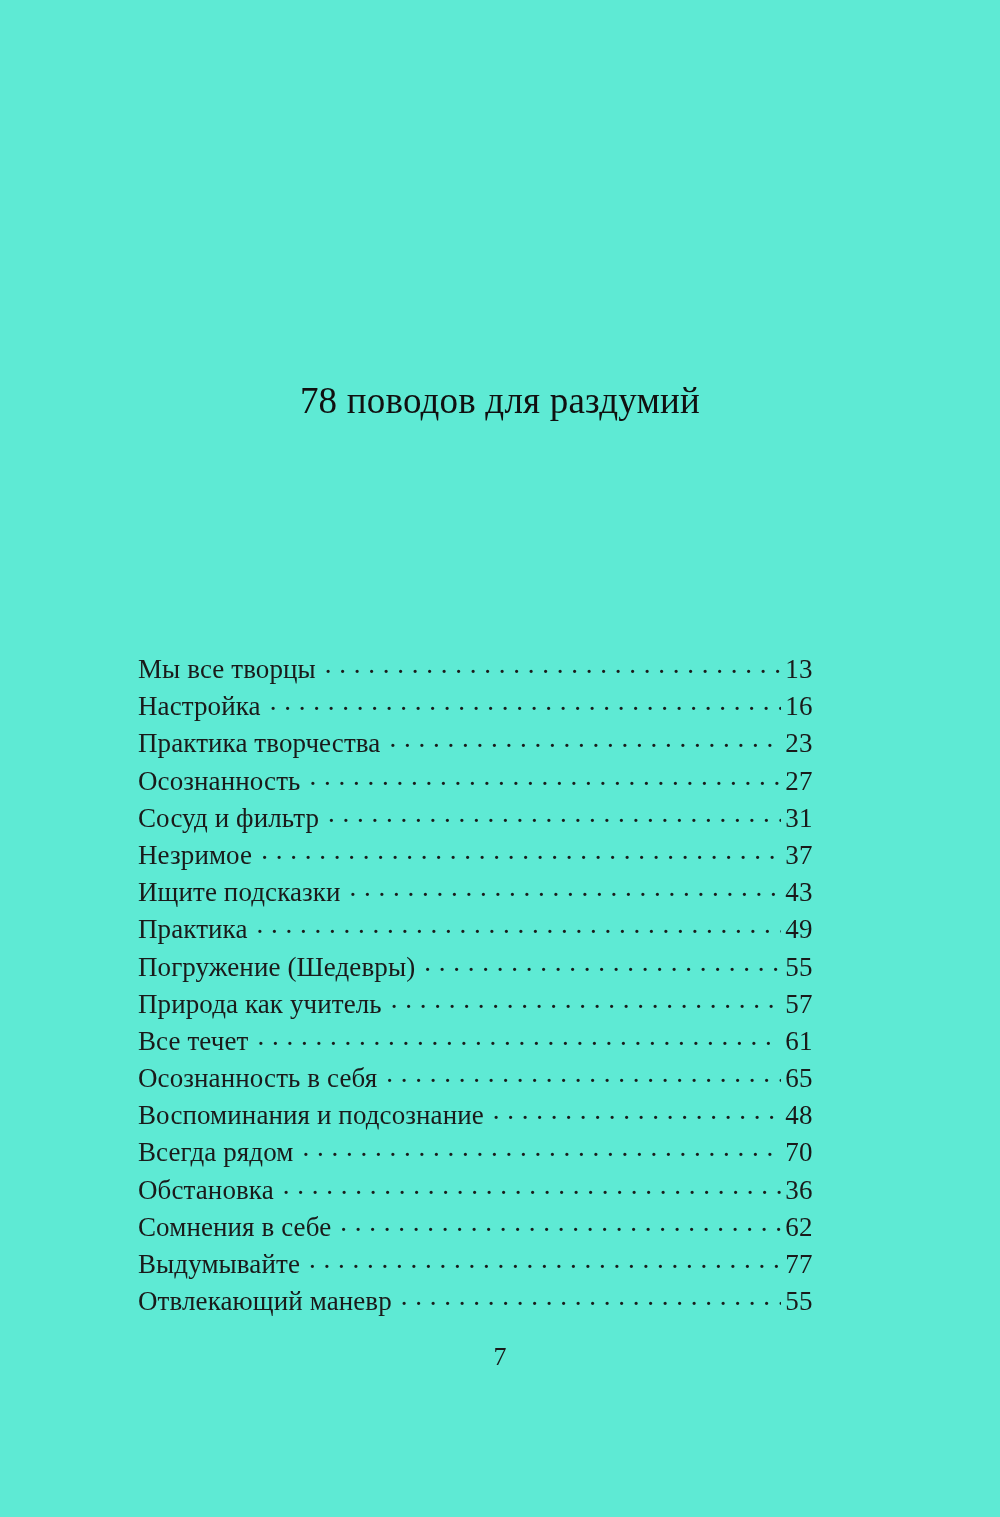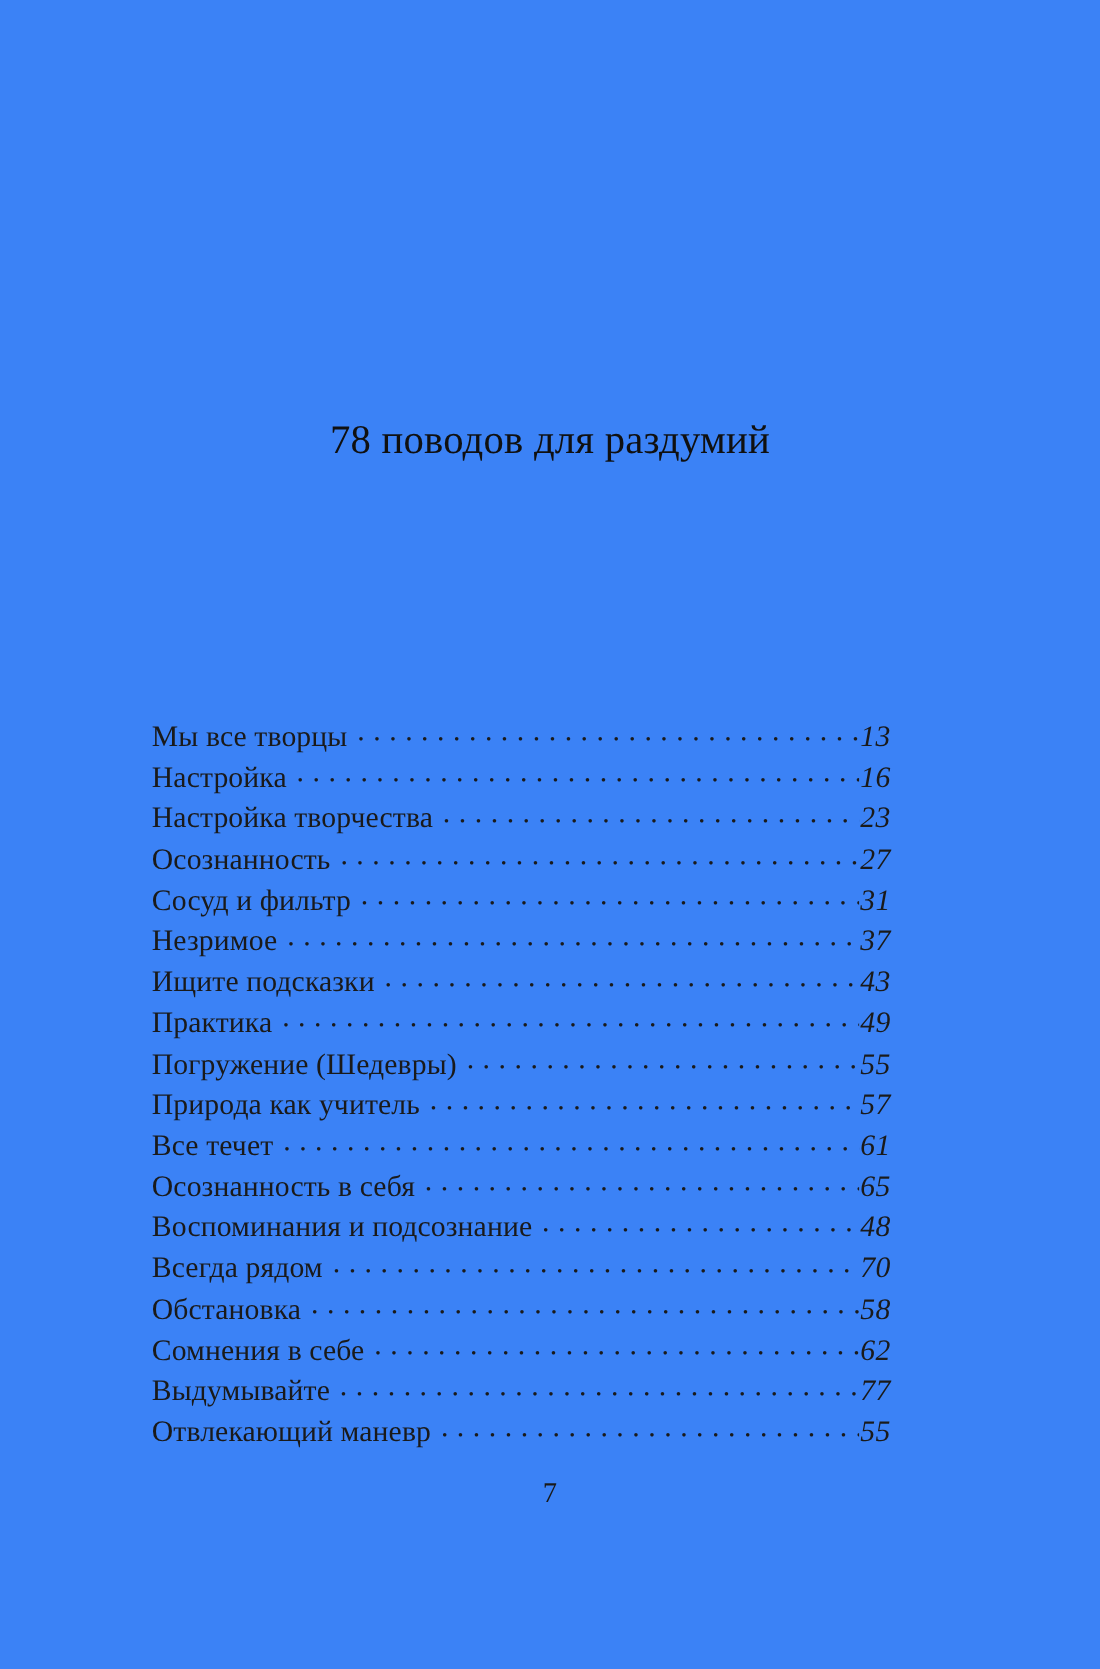--- a/index.html
+++ b/index.html
@@ -13,21 +13,21 @@
     position: relative;
     overflow: hidden;
     font-family: "Liberation Serif", "DejaVu Serif", serif;
     color: #141414;
     -webkit-font-smoothing: antialiased;
   }
 
   .page {
     position: absolute;
     inset: 0;
-    background: #3b82f6;
+    background: #5eead4;
   }
 
   
   .toc-title {
     position: absolute;
     top: 378px;
     left: 0;
     width: 1000px;
     text-align: center;
     font-size: 37px;
@@ -83,24 +83,23 @@
     display: block;
     font-size: 27px;
     line-height: 1em;
     letter-spacing: 0.5px;
     color: #1a1a1a;
     white-space: nowrap;
   }
 
   .toc-page {
     flex: 0 0 auto;
-    text-align: left;
+    text-align: center;
     min-width: 34px;
     letter-spacing: 0.3px;
-    font-style: italic;
   }
 
   
   .folio {
     position: absolute;
     top: 1340px;
     left: 0;
     width: 1000px;
     text-align: center;
     font-size: 26px;
@@ -120,21 +119,21 @@
         <span class="toc-label">Мы все творцы</span>
         <span class="toc-leader"></span>
         <span class="toc-page">13</span>
       </li>
       <li class="toc-row">
         <span class="toc-label">Настройка</span>
         <span class="toc-leader"></span>
         <span class="toc-page">16</span>
       </li>
       <li class="toc-row">
-        <span class="toc-label">Настройка творчества</span>
+        <span class="toc-label">Практика творчества</span>
         <span class="toc-leader"></span>
         <span class="toc-page">23</span>
       </li>
       <li class="toc-row">
         <span class="toc-label">Осознанность</span>
         <span class="toc-leader"></span>
         <span class="toc-page">27</span>
       </li>
       <li class="toc-row">
         <span class="toc-label">Сосуд и фильтр</span>
@@ -182,21 +181,21 @@
         <span class="toc-page">48</span>
       </li>
       <li class="toc-row">
         <span class="toc-label">Всегда рядом</span>
         <span class="toc-leader"></span>
         <span class="toc-page">70</span>
       </li>
       <li class="toc-row">
         <span class="toc-label">Обстановка</span>
         <span class="toc-leader"></span>
-        <span class="toc-page">58</span>
+        <span class="toc-page">36</span>
       </li>
       <li class="toc-row">
         <span class="toc-label">Сомнения в себе</span>
         <span class="toc-leader"></span>
         <span class="toc-page">62</span>
       </li>
       <li class="toc-row">
         <span class="toc-label">Выдумывайте</span>
         <span class="toc-leader"></span>
         <span class="toc-page">77</span>

